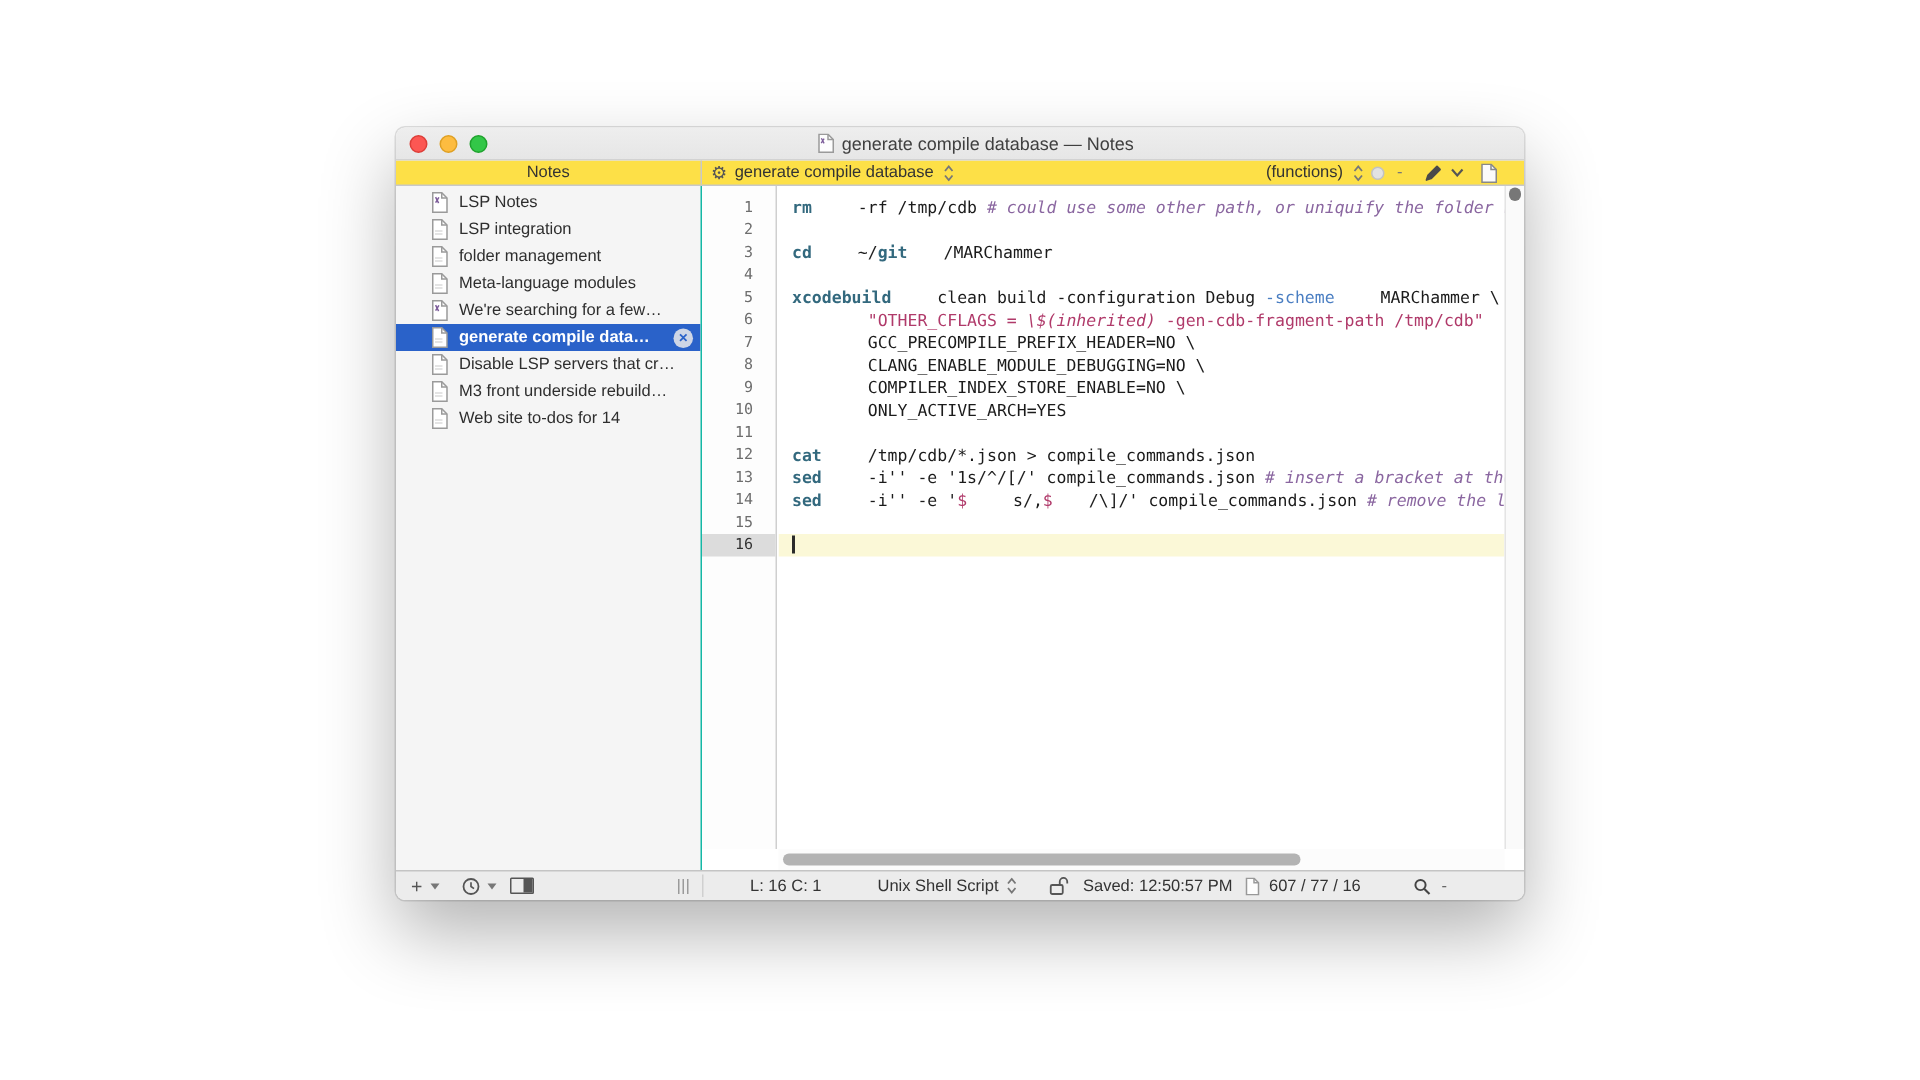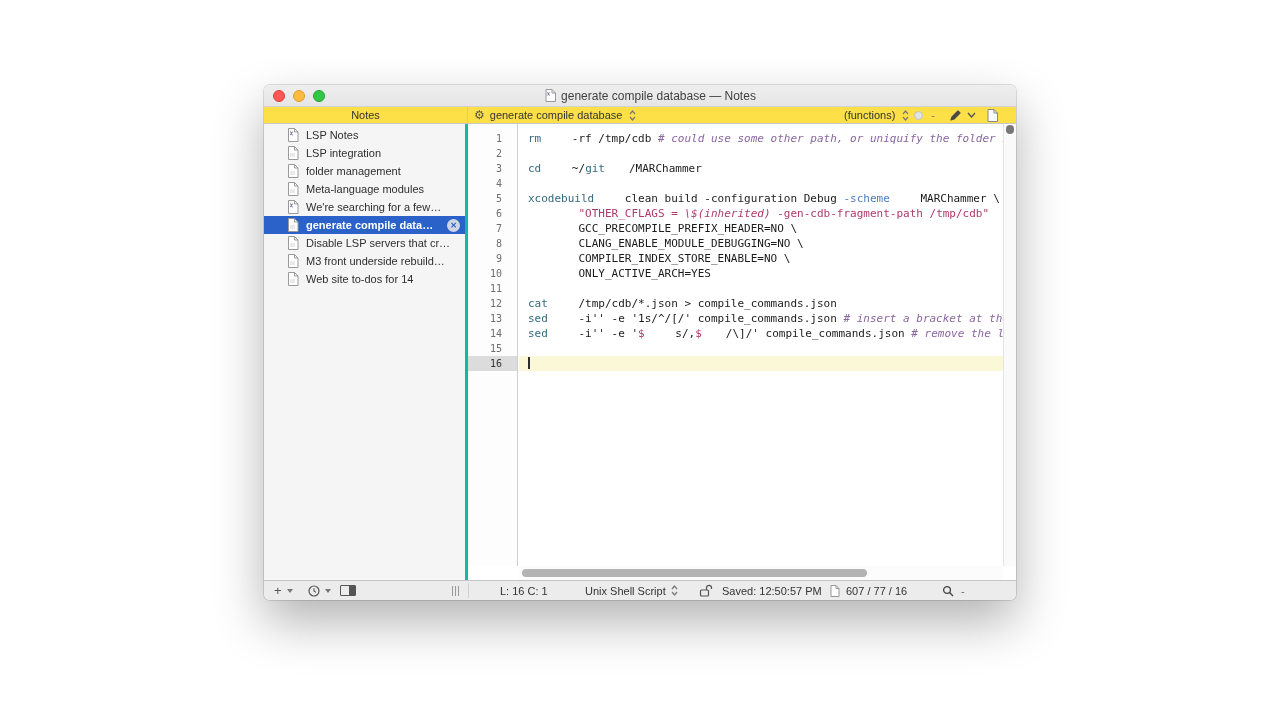--- a/index.html
+++ b/index.html
@@ -22,35 +22,35 @@
   .toolbar { height:17px; background:#fde047; border-bottom:1px solid #c8c8c8; display:flex; font-size:11px; color:#333; }
   .tb-left { width:204px; border-right:1px solid #c8c8c8; display:flex; align-items:center; justify-content:center; }
   .tb-right { flex:1; display:flex; align-items:center; padding:0 18px 0 6px; gap:5px; }
   .gear { font-size:12px; line-height:12px; color:#555; }
   .stepper { margin-left:2px; }
   .tb-spacer { flex:1; }
   .dim-circle { width:9px; height:9px; border-radius:50%; background:#e2e2e2; border:1px solid #c2c2c2; }
   .tb-dash { color:#777; padding:0 3px; }
   
   .main { position:relative; height:456px; display:flex; background:#fff; }
-  .sidebar { width:204px; background:#f5f5f5; border-right:3px solid #14b8a6; padding-top:2px; overflow:hidden; }
+  .sidebar { width:204px; background:#f5f5f5; border-right:1px solid #14b8a6; padding-top:2px; overflow:hidden; }
   .sb-item { height:18px; display:flex; align-items:center; padding-left:23px; gap:7px; font-size:11px; color:#2e2e2e; white-space:nowrap; }
   .sb-item.selected { background:var(--c-selection_blue,#2a62c9); color:#fff; font-weight:bold; }
   .sb-item .lbl { flex:1; overflow:hidden; text-overflow:ellipsis; }
   .badge { width:13px; height:13px; margin-right:5px; border-radius:50%; background:rgba(235,235,235,.85); color:#fff; font-size:8px; line-height:13px; text-align:center; color:#2a62c9; font-weight:bold; flex:0 0 auto; }
   
   .editor { position:relative; flex:1; background:#fff; }
   .gutter { position:absolute; left:0; top:0; bottom:14px; width:50px; border-right:1px solid #cfcfcf; padding-top:7px; background:#fdfdfd; }
   .ln { height:15px; line-height:15px; font-family:"DejaVu Sans Mono", monospace; font-size:10px; color:#6e6e6e; text-align:right; padding-right:15px; }
   .ln.active { background:#dcdcdc; color:#333; }
   .code-pane { position:absolute; left:51px; right:13px; top:0; bottom:14px; padding-top:7px; overflow:hidden; }
   .code-line { height:15px; line-height:15px; font-family:"DejaVu Sans Mono", monospace; font-size:11px; white-space:pre; padding-left:9px; color:var(--tok-plain,#1b1b1b); }
   .code-line.active { background:var(--c-active_line_bg,#fbf8d7); }
   .tok-plain { color:var(--tok-plain,#1b1b1b);margin-left:24px; }
-  .tok-cmd { color:var(--tok-command,#33697e); }
+  .tok-cmd { color:var(--tok-command,#33697e);font-weight:bold; }
   .tok-cmt { color:var(--tok-comment,#8a66a0); font-style:italic; }
   .tok-str { color:var(--tok-string,#b03a6a); }
   .tok-strv { color:var(--tok-string,#b03a6a); font-style:italic; }
   .tok-opt { color:var(--tok-option,#4a7ec2); }
   .caret { display:inline-block; width:2px; height:12px; background:#2b2b2b; vertical-align:-2px; }
   .vscroll { position:absolute; right:0; top:0; bottom:14px; width:13px; background:#fafafa; border-left:1px solid #e4e4e4; }
   .vthumb { position:absolute; top:1px; left:2px; right:2px; height:9px; background:#777; border-radius:4px; }
   .hscroll { position:absolute; left:51px; right:13px; bottom:0; height:14px; background:#fcfcfc; }
   .hthumb { position:absolute; top:3px; left:3px; width:345px; height:8px; background:#b3b3b3; border-radius:4px; }
   

